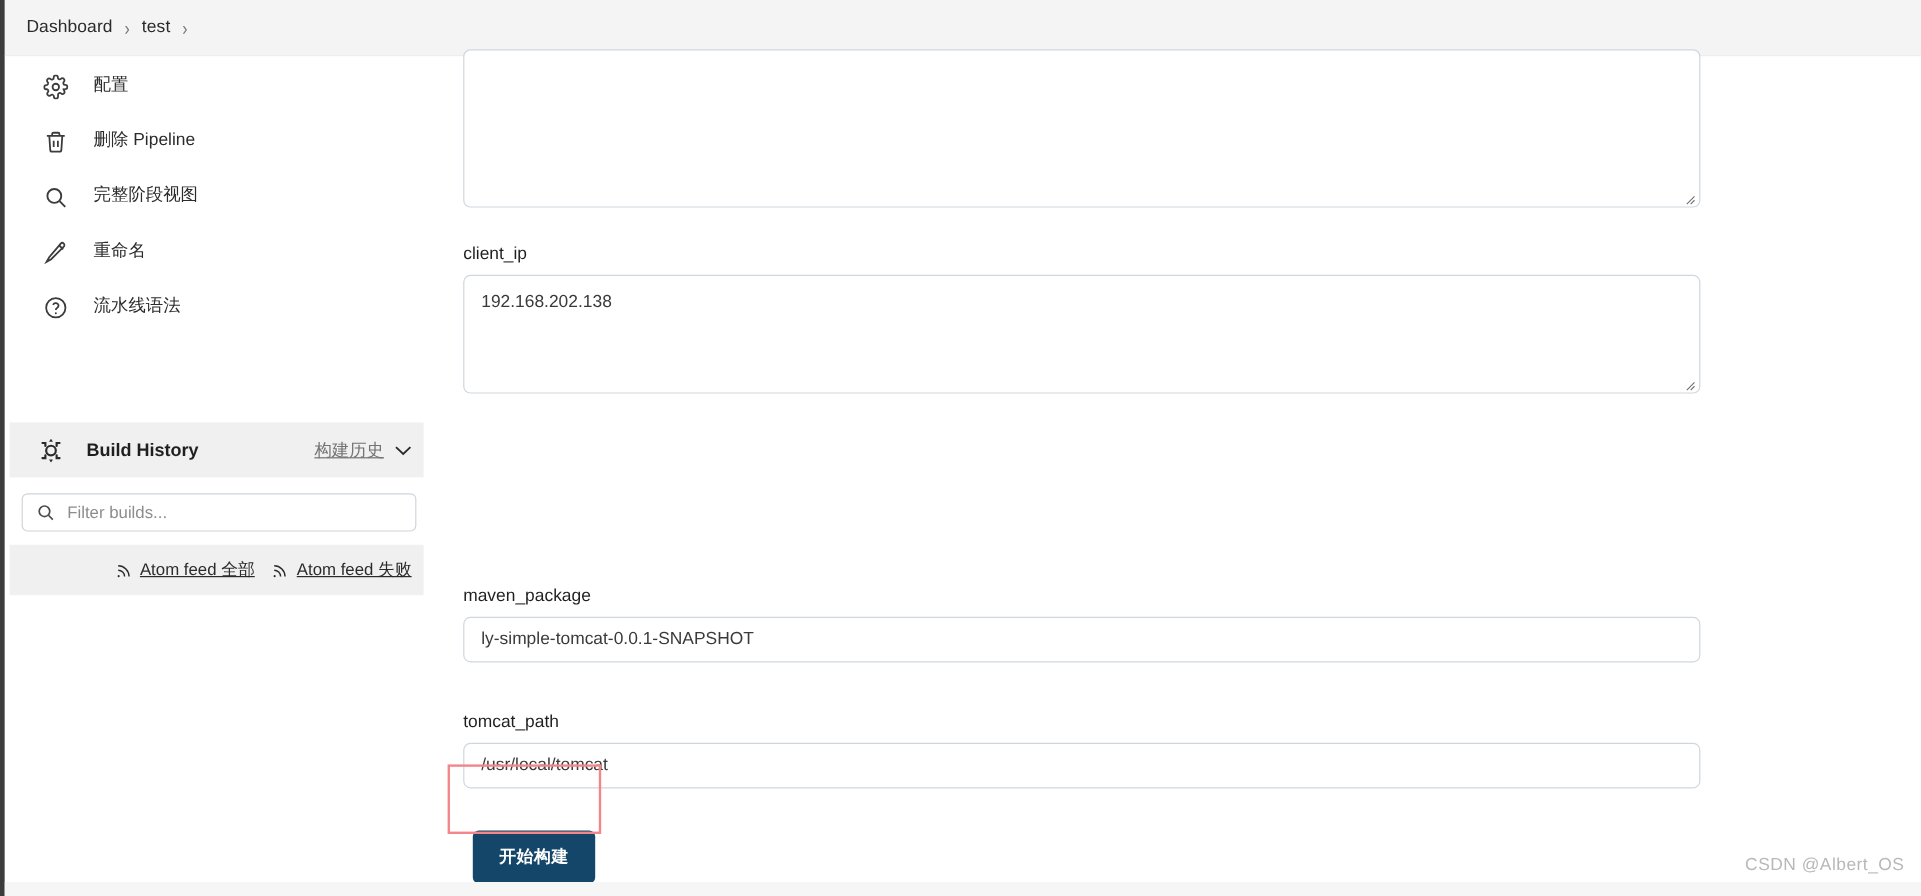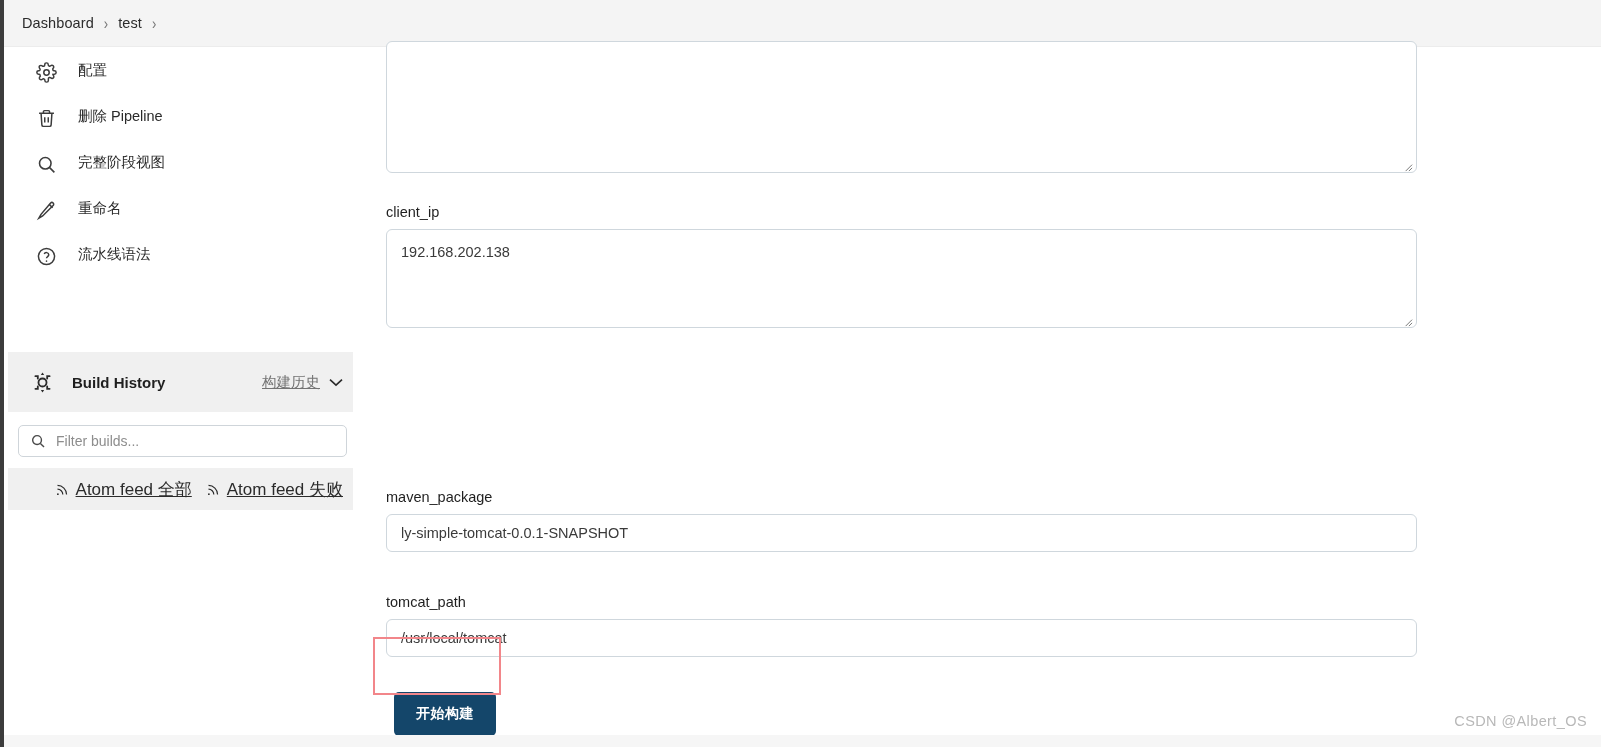--- a/index.html
+++ b/index.html
@@ -68,21 +68,21 @@
     color: #2b2b2b;
     white-space: nowrap;
   }
 
   
   .bh-panel {
     position: absolute; left: 4px; top: 305px;
     width: 349px;
   }
   .bh-header {
-    height: 60px;
+    height: 46px;
     background: #f0f0f0;
     display: flex; align-items: center;
     padding: 0 14px 0 22px;
     justify-content: center;
   }
   .bh-icon {
     width: 25px; height: 25px;
     color: #2b2b2b;
     display: flex; align-items: center; justify-content: center;
     flex: 0 0 auto;
@@ -146,21 +146,21 @@
     display: flex; align-items: center; justify-content: flex-end;
     gap: 14px;
     padding-right: 14px;
   }
   .feed-link {
     display: flex; align-items: center; gap: 6px;
     cursor: pointer;
   }
   .feed-icon { width: 15px; height: 15px; color: #2b2b2b; }
   .feed-text {
-    font-size: 17px; color: #2b2b2b;
+    font-size: 14px; color: #2b2b2b;
     text-decoration: underline;
   }
 
   
   .main {
     position: absolute; left: 353px; top: 47px;
     width: 1248px; height: 700px;
     background: #ffffff;
     padding-left: 33px;
   }

